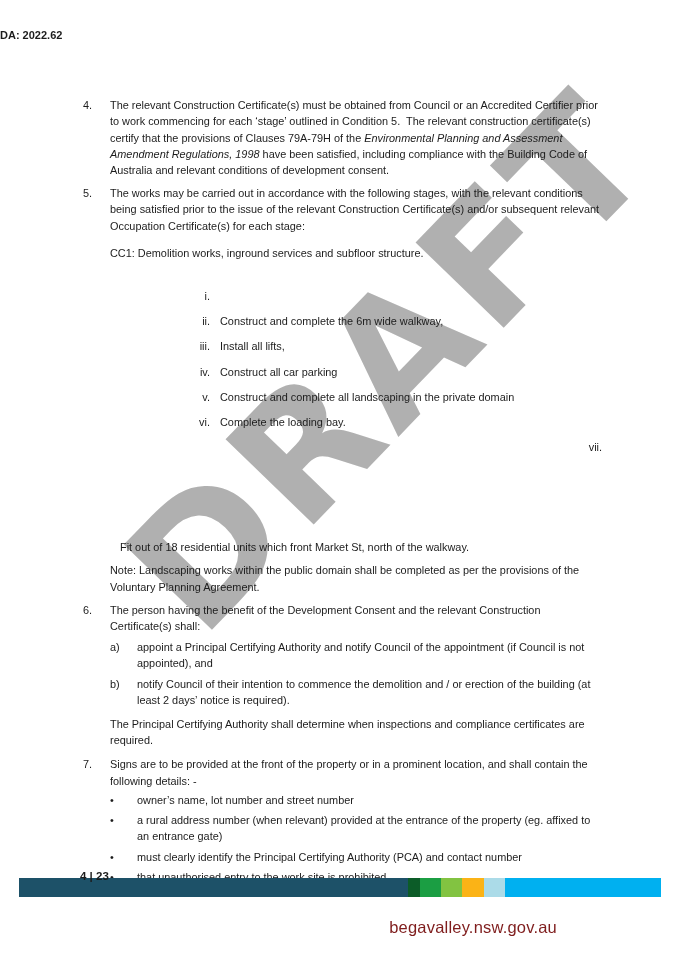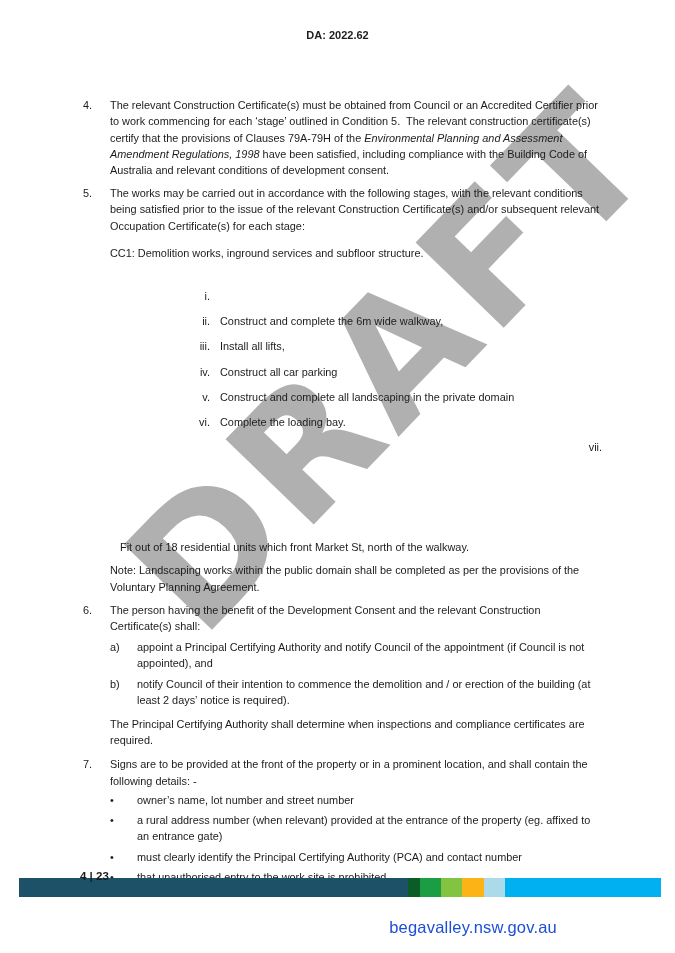--- a/index.html
+++ b/index.html
@@ -27,21 +27,21 @@
     text-align:center;
     color:#a6a6a6;
     opacity:0.88;
     transform:rotate(-46deg);
     transform-origin:center center;
     user-select:none;
   }
   .header{
     position:relative;z-index:2;
     padding-top:27px;
-    text-align:center;
+    text-align:left;
     font-weight:bold;
     font-size:11px;
   }
   .content{
     position:relative;z-index:2;
     margin-top:54px;
   }
   .cond{display:flex;margin-left:83px;margin-right:40px;}
   .cnum{flex:0 0 27px;}
   .cbody{flex:1;max-width:492px;}
@@ -68,21 +68,21 @@
     display:flex;z-index:2;
   }
   .footer-bar div{height:100%;}
   .page-number{
     position:absolute;left:80px;top:868px;
     font-weight:bold;font-size:11.5px;z-index:2;
   }
   .website{
     position:absolute;right:118px;top:919px;
     font-size:16.5px;letter-spacing:0.2px;
-    color:#1d4ed8;z-index:2;
+    color:#7f1d1d;z-index:2;
   }
 </style>
 </head>
 <body>
 
 <div class="page">
 
   <div class="watermark">DRAFT</div>
 
   <div class="header">DA: 2022.62</div>

